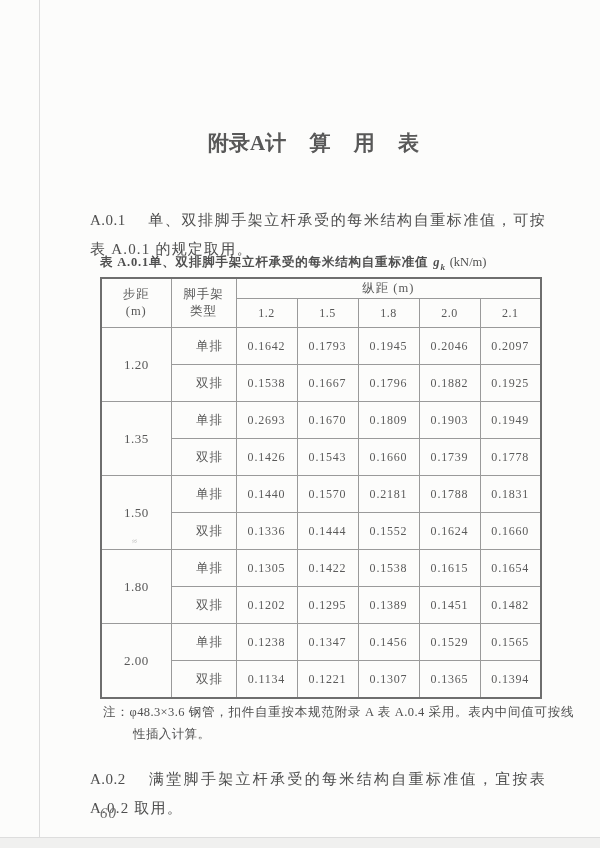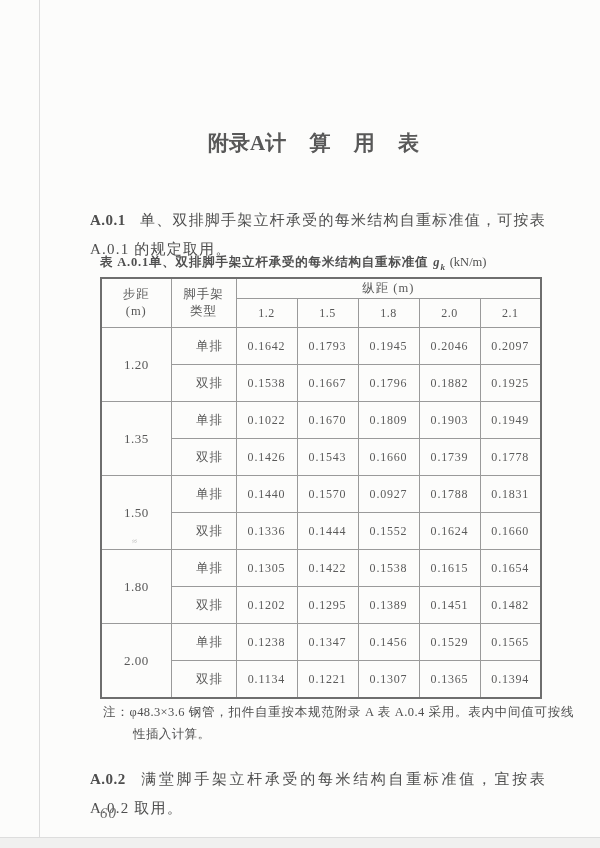--- a/index.html
+++ b/index.html
@@ -21,21 +21,21 @@
     position:absolute;left:36px;top:129px;width:564px;
     text-align:center;font-size:21px;font-weight:bold;color:#585858;
     white-space:nowrap;
   }
   .doc-title .t-main{letter-spacing:9px;}
   .clause{
     position:absolute;left:90px;width:456px;
     font-size:15px;line-height:28.5px;letter-spacing:1.2px;color:#4e4e4e;
     text-align:justify;
   }
-  .clause .clause-label{font-weight:bold;letter-spacing:0.5px;margin-right:14px;}
+  .clause .clause-label{font-weight:normal;letter-spacing:0.5px;margin-right:22px;}
   #clause-a01{top:191px;}
   #clause-a02{top:750px;}
   .table-caption{
     position:absolute;left:100px;top:254px;width:446px;
     font-size:12.5px;font-weight:bold;color:#4f4f4f;letter-spacing:0.8px;
     white-space:nowrap;
   }
   .table-caption .cap-title{}
   .table-caption .cap-symbol{font-style:italic;margin-left:5px;}
   .table-caption .cap-symbol sub{font-size:9px;}
@@ -133,40 +133,40 @@
           <td class="type-cell">双排</td>
           <td class="value-cell">0.1538</td>
           <td class="value-cell">0.1667</td>
           <td class="value-cell">0.1796</td>
           <td class="value-cell">0.1882</td>
           <td class="value-cell">0.1925</td>
         </tr>
         <tr>
           <td rowspan="2" class="step-cell">1.35</td>
           <td class="type-cell">单排</td>
-          <td class="value-cell">0.1022</td>
+          <td class="value-cell">0.2693</td>
           <td class="value-cell">0.1670</td>
           <td class="value-cell">0.1809</td>
           <td class="value-cell">0.1903</td>
           <td class="value-cell">0.1949</td>
         </tr>
         <tr>
           <td class="type-cell">双排</td>
           <td class="value-cell">0.1426</td>
           <td class="value-cell">0.1543</td>
           <td class="value-cell">0.1660</td>
           <td class="value-cell">0.1739</td>
           <td class="value-cell">0.1778</td>
         </tr>
         <tr>
           <td rowspan="2" class="step-cell">1.50</td>
           <td class="type-cell">单排</td>
           <td class="value-cell">0.1440</td>
           <td class="value-cell">0.1570</td>
-          <td class="value-cell">0.0927</td>
+          <td class="value-cell">0.2181</td>
           <td class="value-cell">0.1788</td>
           <td class="value-cell">0.1831</td>
         </tr>
         <tr>
           <td class="type-cell">双排</td>
           <td class="value-cell">0.1336</td>
           <td class="value-cell">0.1444</td>
           <td class="value-cell">0.1552</td>
           <td class="value-cell">0.1624</td>
           <td class="value-cell">0.1660</td>

